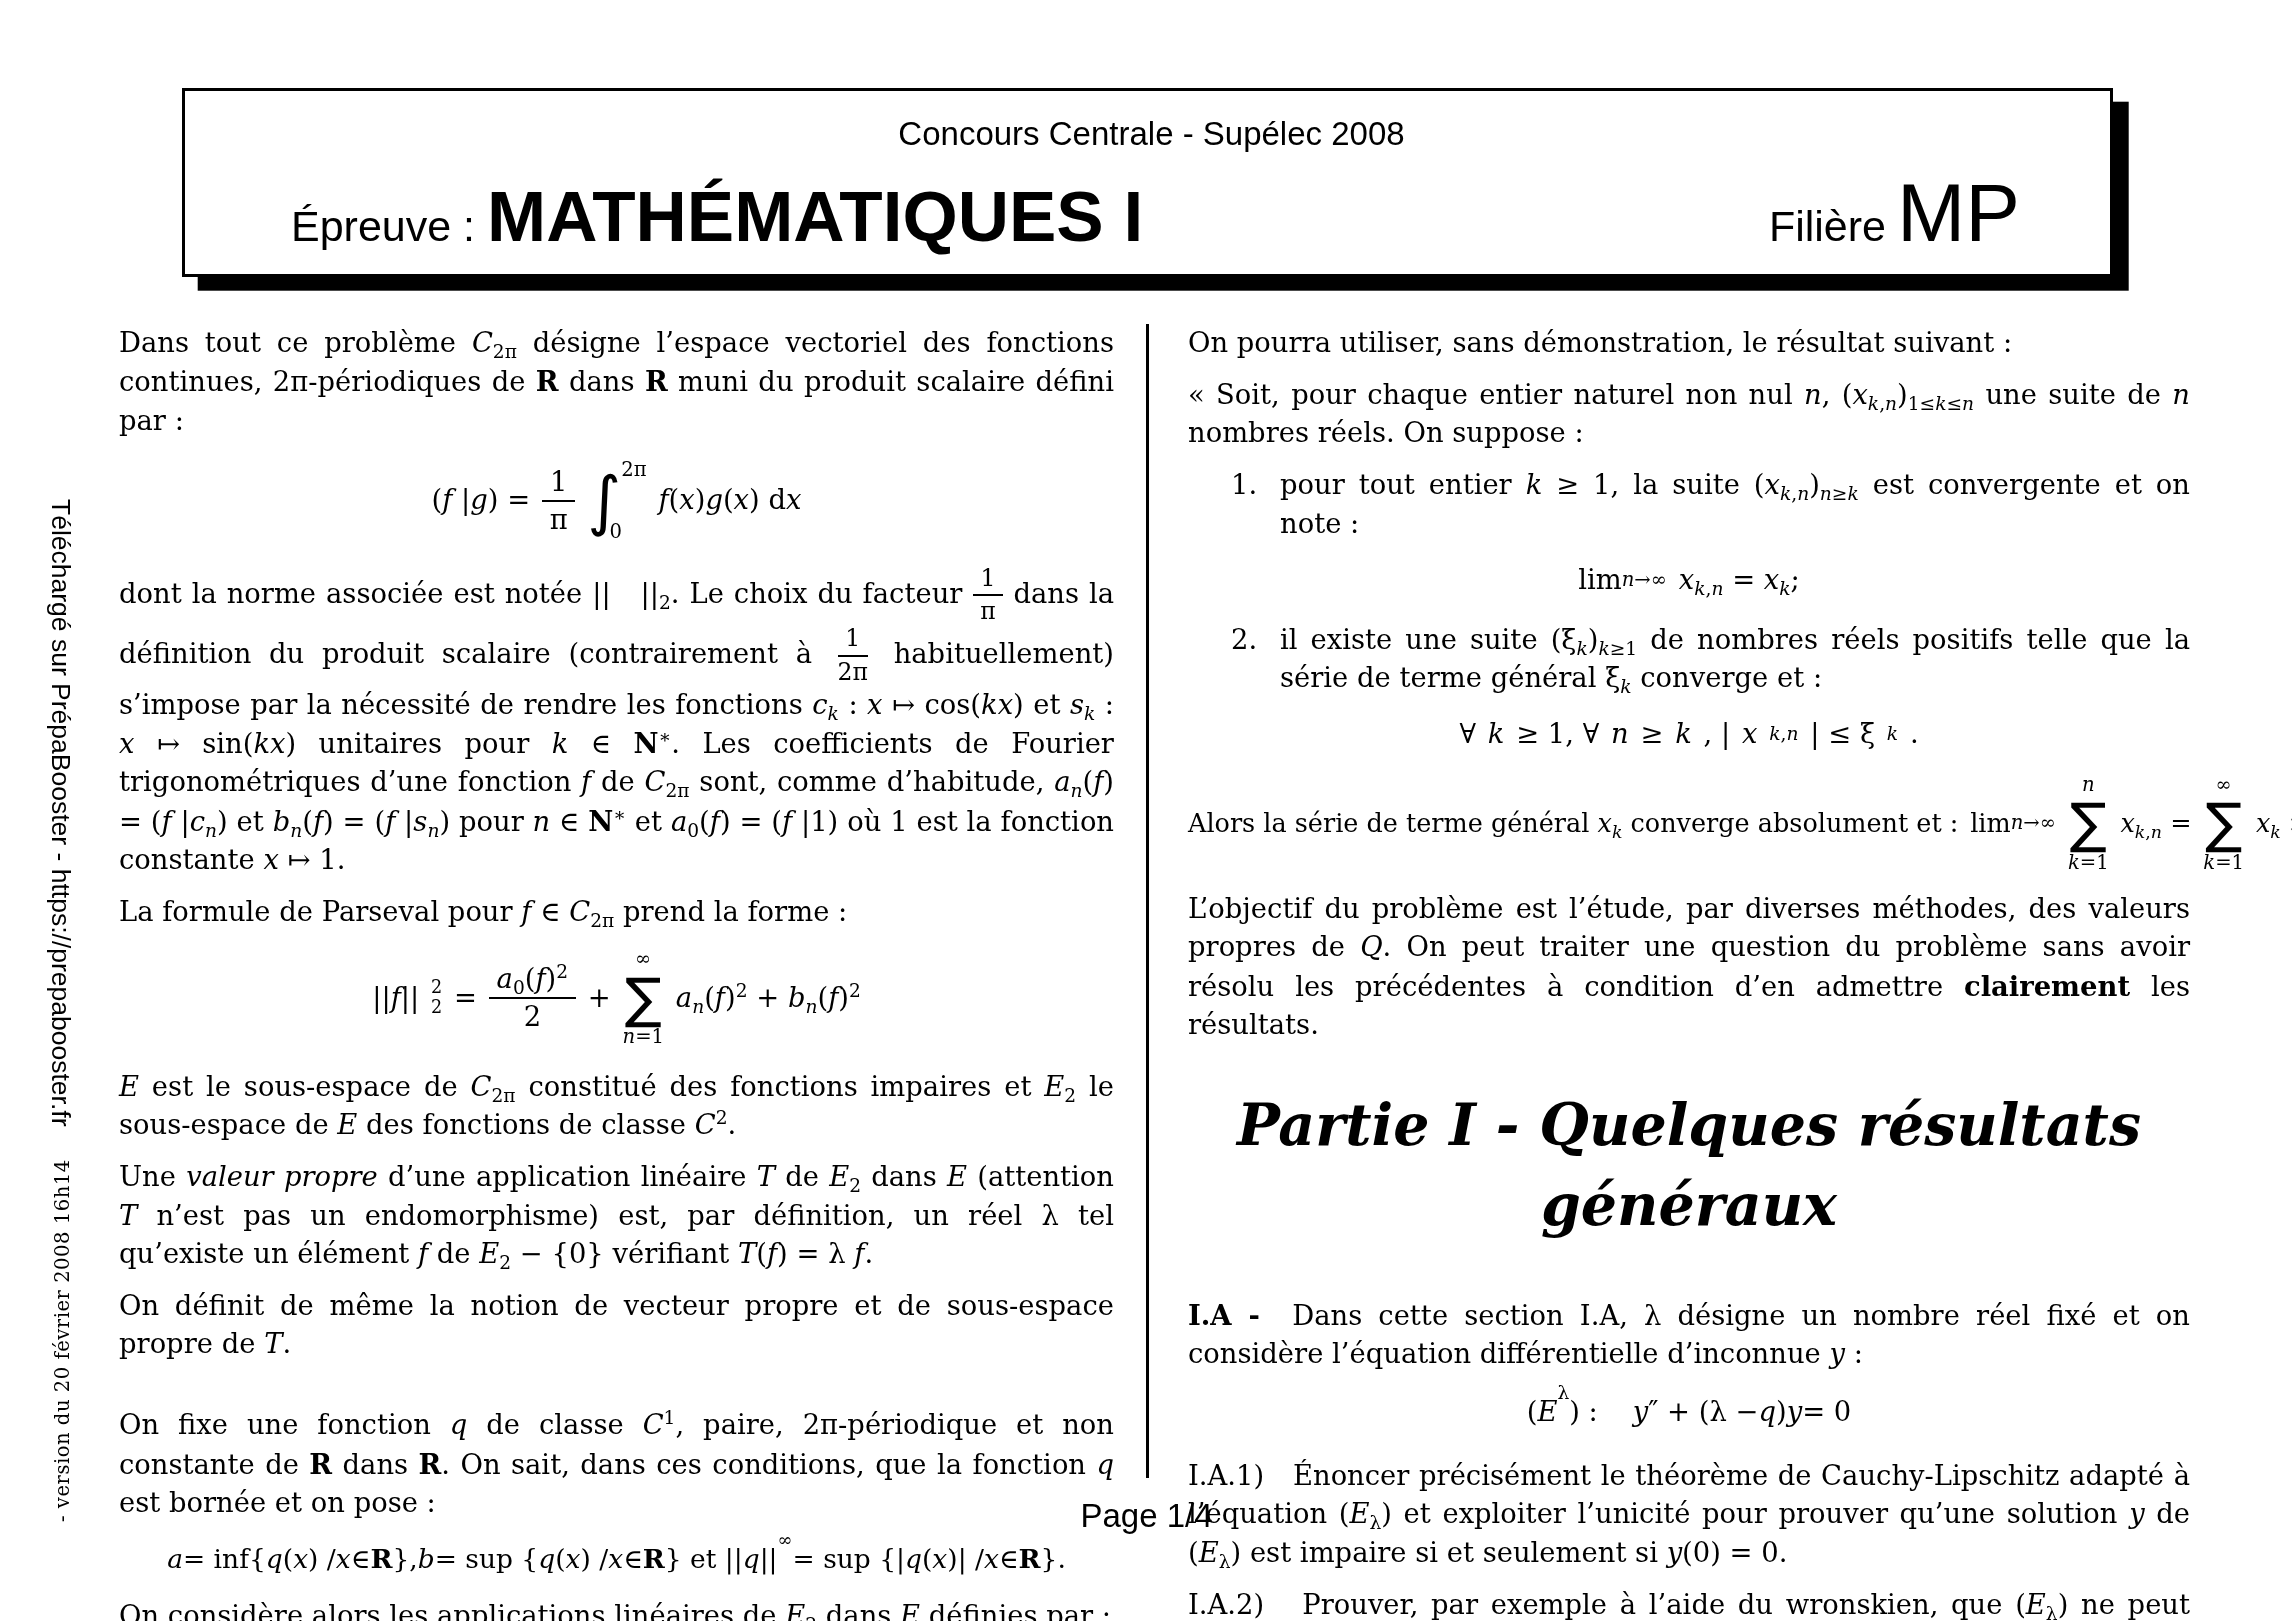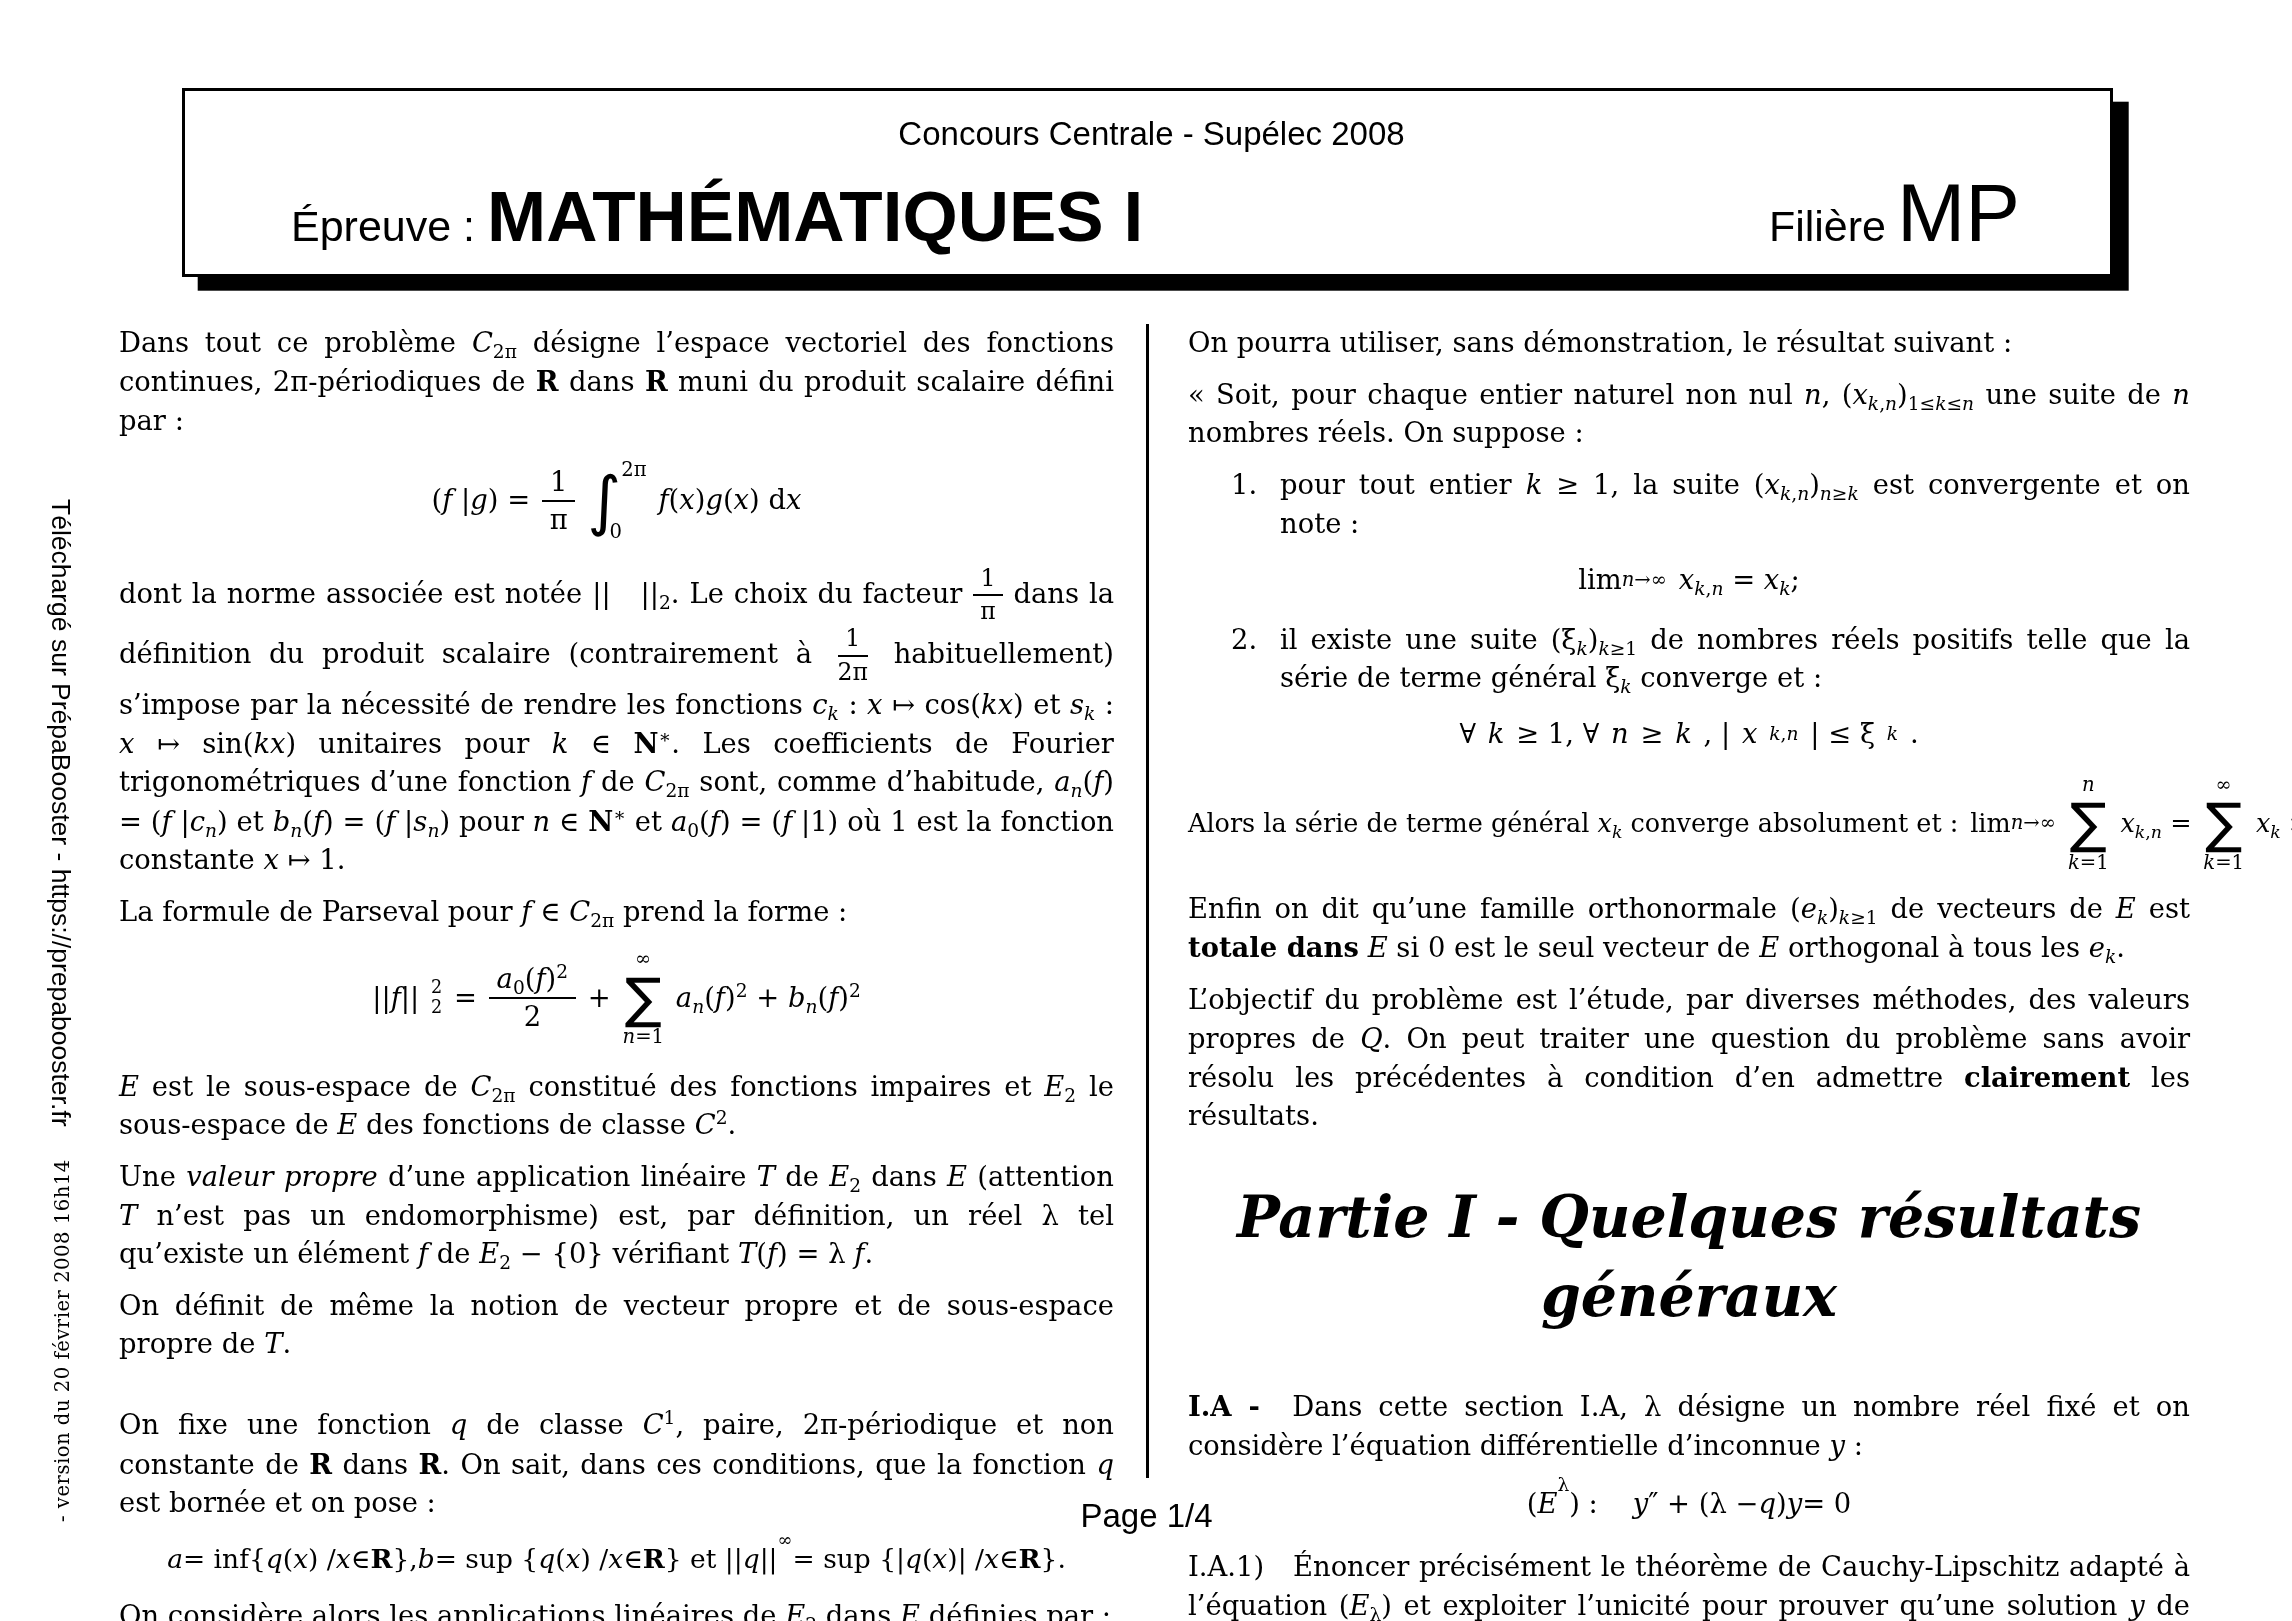--- a/index.html
+++ b/index.html
@@ -215,21 +215,20 @@
     </span>
     <span><i>x</i><sub><i>k</i>,<i>n</i></sub> =</span>
     <span class="bigop">
       <span class="t">∞</span>
       <span class="sym">∑</span>
       <span class="b"><i>k</i>=1</span>
     </span>
     <span><i>x<sub>k</sub></i> ».</span>
   </div>
 
-  <p>Enfin on dit qu’une famille orthonormale (<i>e<sub>k</sub></i>)<sub><i>k</i>≥1</sub> de vecteurs de <i>E</i> est <b>totale dans</b> <i>E</i> si 0 est le seul vecteur de <i>E</i> orthogonal à tous les <i>e<sub>k</sub></i>.</p>
   <p>L’objectif du problème est l’étude, par diverses méthodes, des valeurs propres de <i>Q</i>. On peut traiter une question du problème sans avoir résolu les précédentes à condition d’en admettre <b>clairement</b> les résultats.</p>
 
   <div class="part-title">Partie I - Quelques résultats généraux</div>
 
   <p><b>I.A -</b>&nbsp; Dans cette section I.A, λ désigne un nombre réel fixé et on considère l’équation différentielle d’inconnue <i>y</i> :</p>
 
   <div class="f8row">(<i>E</i><sub>λ</sub>) :&nbsp;&nbsp;&nbsp;&nbsp;<i>y</i>″ + (λ − <i>q</i>)<i>y</i> = 0</div>
 
   <p>I.A.1)&nbsp;&nbsp; Énoncer précisément le théorème de Cauchy-Lipschitz adapté à l’équation (<i>E</i><sub>λ</sub>) et exploiter l’unicité pour prouver qu’une solution <i>y</i> de (<i>E</i><sub>λ</sub>) est impaire si et seulement si <i>y</i>(0) = 0.</p>
   <p>I.A.2)&nbsp;&nbsp; Prouver, par exemple à l’aide du wronskien, que (<i>E</i><sub>λ</sub>) ne peut admettre une base de solutions de même parité. En déduire la dimension d’un sous-espace propre de .</p>

